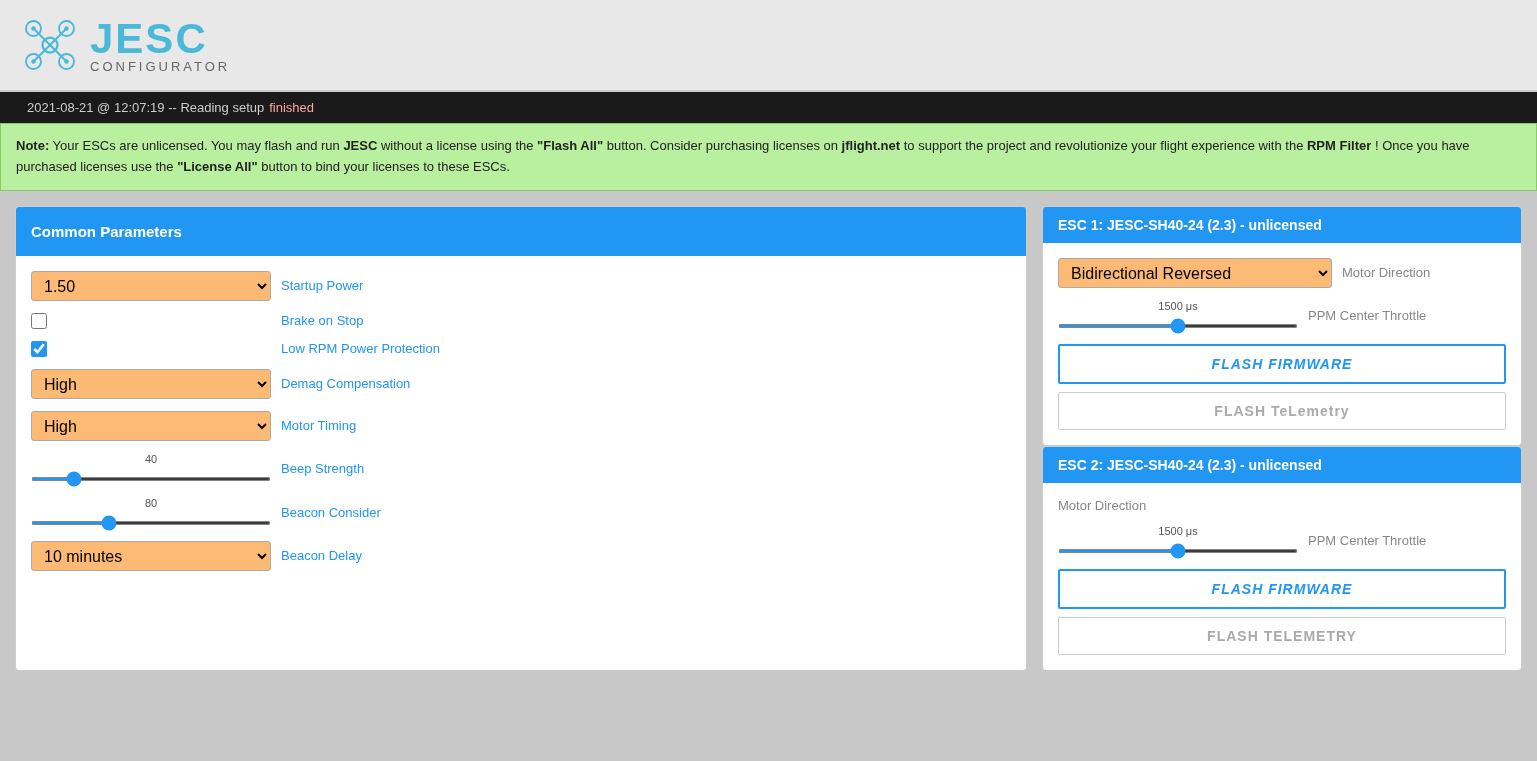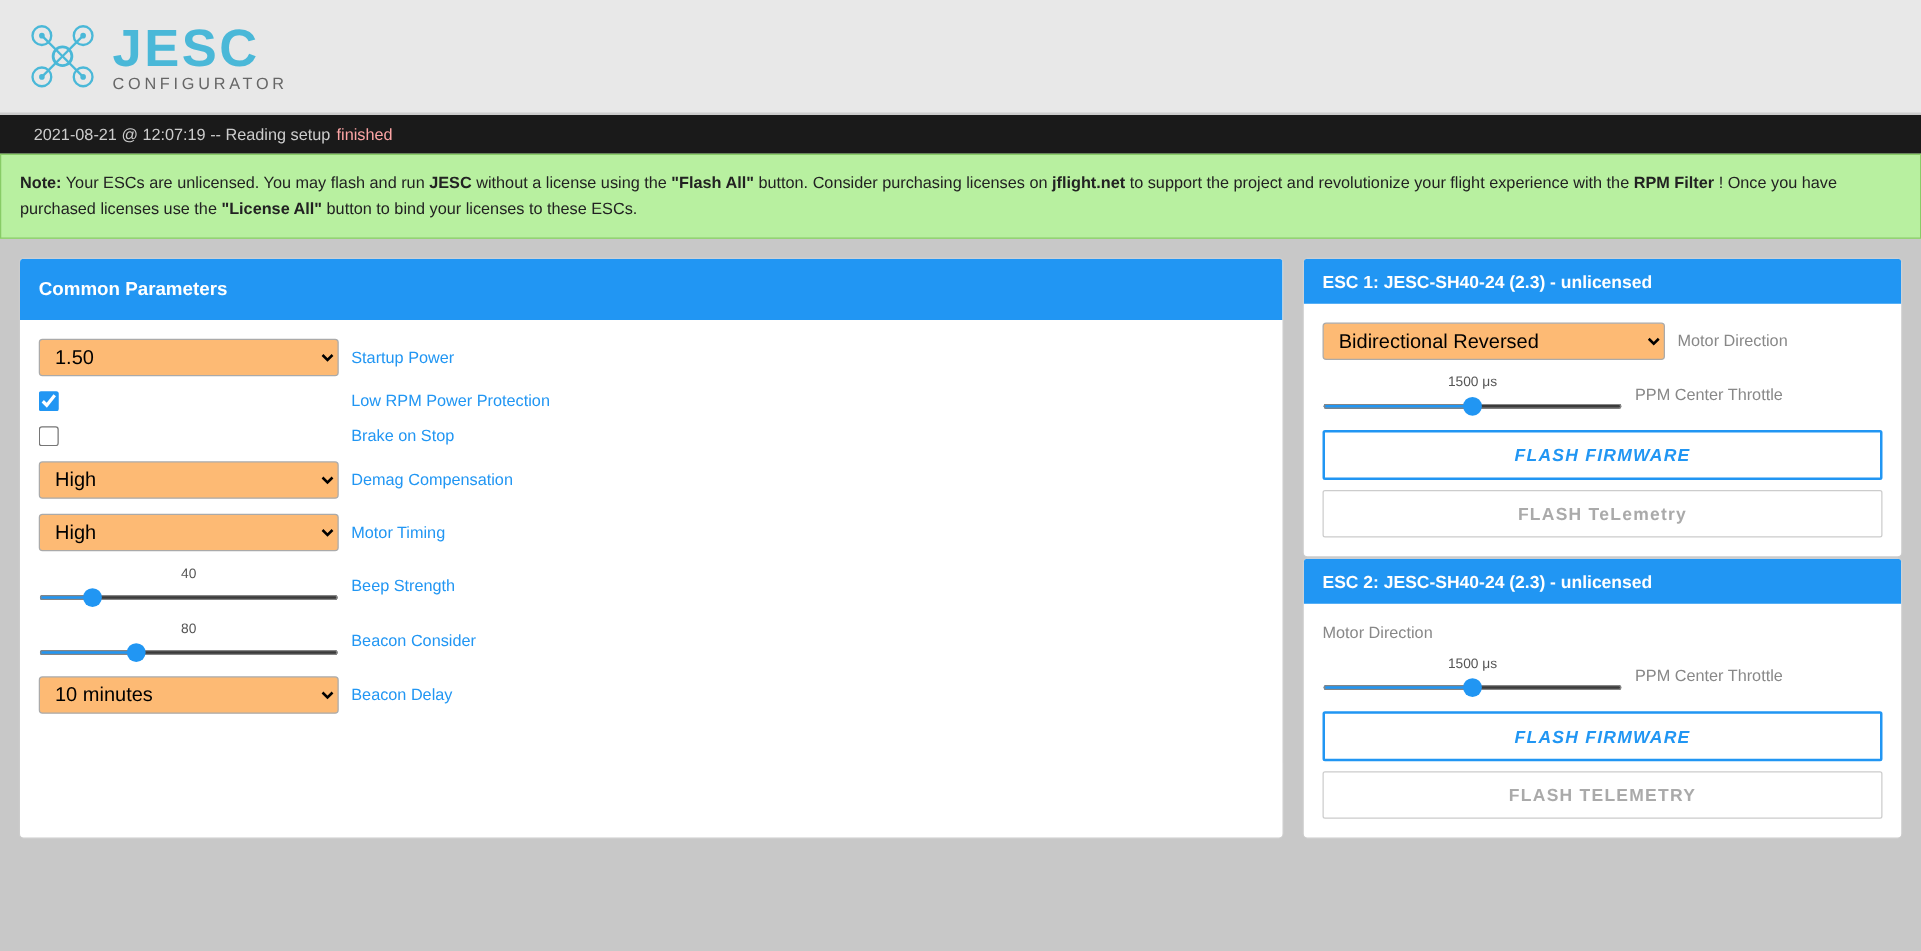--- a/index.html
+++ b/index.html
@@ -284,30 +284,30 @@
             <option>1.75</option>
             <option>2.00</option>
           </select>
         </div>
         <span class="param-label">Startup Power</span>
       </div>
 
 
       <div class="param-row">
         <div class="checkbox-control">
+          <input type="checkbox" style="">
+        </div>
+        <span class="param-label">Brake on Stop</span>
+      </div>
+
+      <div class="param-row">
+        <div class="checkbox-control">
           <input type="checkbox" checked="" style="">
         </div>
         <span class="param-label">Low RPM Power Protection</span>
-      </div>
-
-      <div class="param-row">
-        <div class="checkbox-control">
-          <input type="checkbox" style="">
-        </div>
-        <span class="param-label">Brake on Stop</span>
       </div>
 
       <div class="param-row">
         <div class="param-control">
           <select>
             <option>High</option>
             <option>Low</option>
             <option>Medium</option>
           </select>
         </div>

